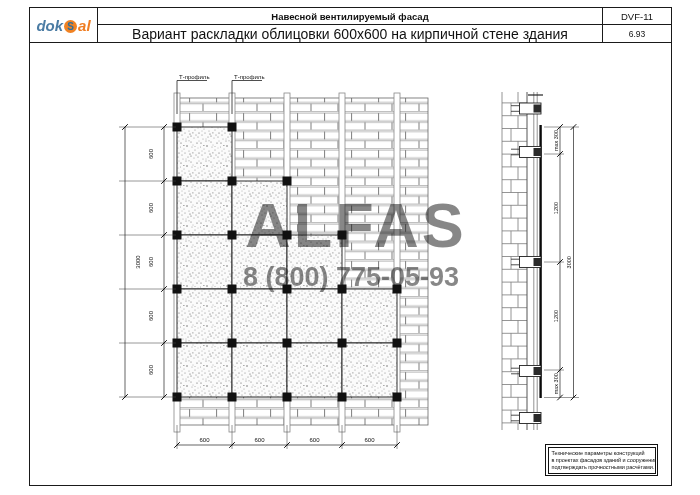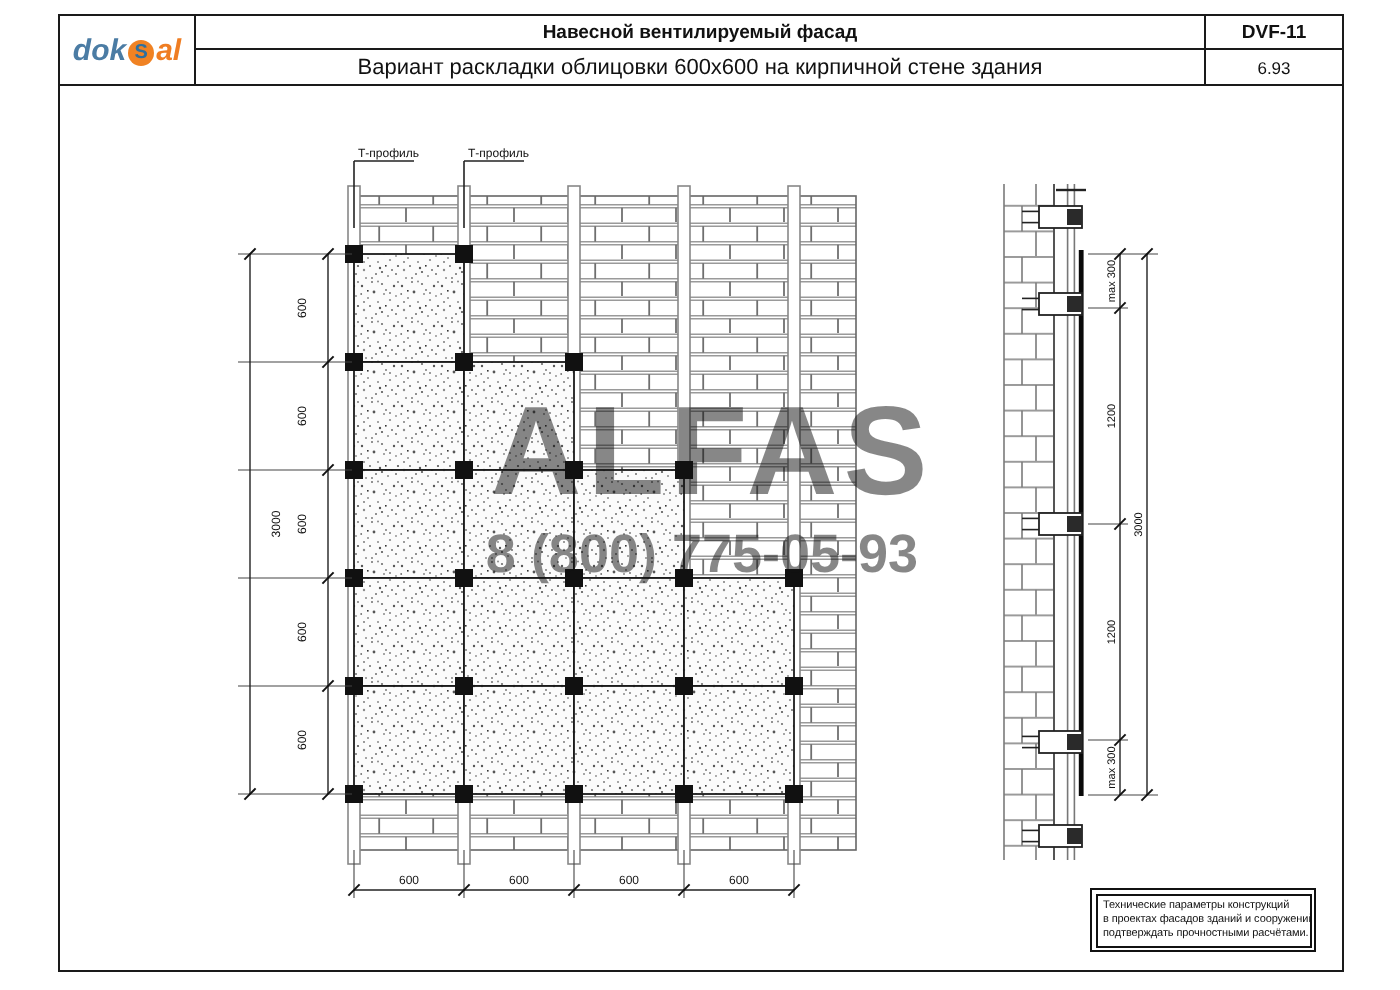--- a/index.html
+++ b/index.html
@@ -9,22 +9,22 @@
          box-sizing:border-box;border:1.5px solid #1a1a1a;background:transparent;}
   
   .hdr{position:absolute;left:29px;top:7px;width:643px;height:36px;box-sizing:border-box;
        border:1.5px solid #1a1a1a;display:grid;grid-template-columns:68px 1fr 69px;
        grid-template-rows:1fr 1fr;background:#fff;}
   .cell{display:flex;align-items:center;justify-content:center;box-sizing:border-box;color:#111;}
   .logo-cell{grid-row:1/3;grid-column:1;border-right:1.2px solid #1a1a1a;
              font-style:italic;font-weight:bold;font-size:15px;letter-spacing:0;}
   .t1{grid-row:1;grid-column:2;border-bottom:1px solid #1a1a1a;font-weight:bold;font-size:9.5px;}
   .c1{grid-row:1;grid-column:3;border-left:1.2px solid #1a1a1a;border-bottom:1px solid #1a1a1a;
-      font-weight:bold;font-size:9.5px;}
-  .t2{grid-row:2;grid-column:2;font-size:11px;}
+      font-weight:normal;font-size:9.5px;}
+  .t2{grid-row:2;grid-column:2;font-size:14px;}
   .c2{grid-row:2;grid-column:3;border-left:1.2px solid #1a1a1a;font-size:8.5px;}
   .lg-dok{color:#4b7ca4;}
   .lg-al{color:#ef7d22;}
   .lg-s{display:inline-flex;align-items:center;justify-content:center;width:13px;height:13px;
         border-radius:50%;background:#f08223;color:#2e6f9e;font-style:normal;font-weight:bold;
         font-size:10px;margin:0 1px;transform:translateY(1px);}
   
   svg{position:absolute;left:0;top:0;}
   svg text{font-family:"Liberation Sans",sans-serif;fill:#111;}
   

